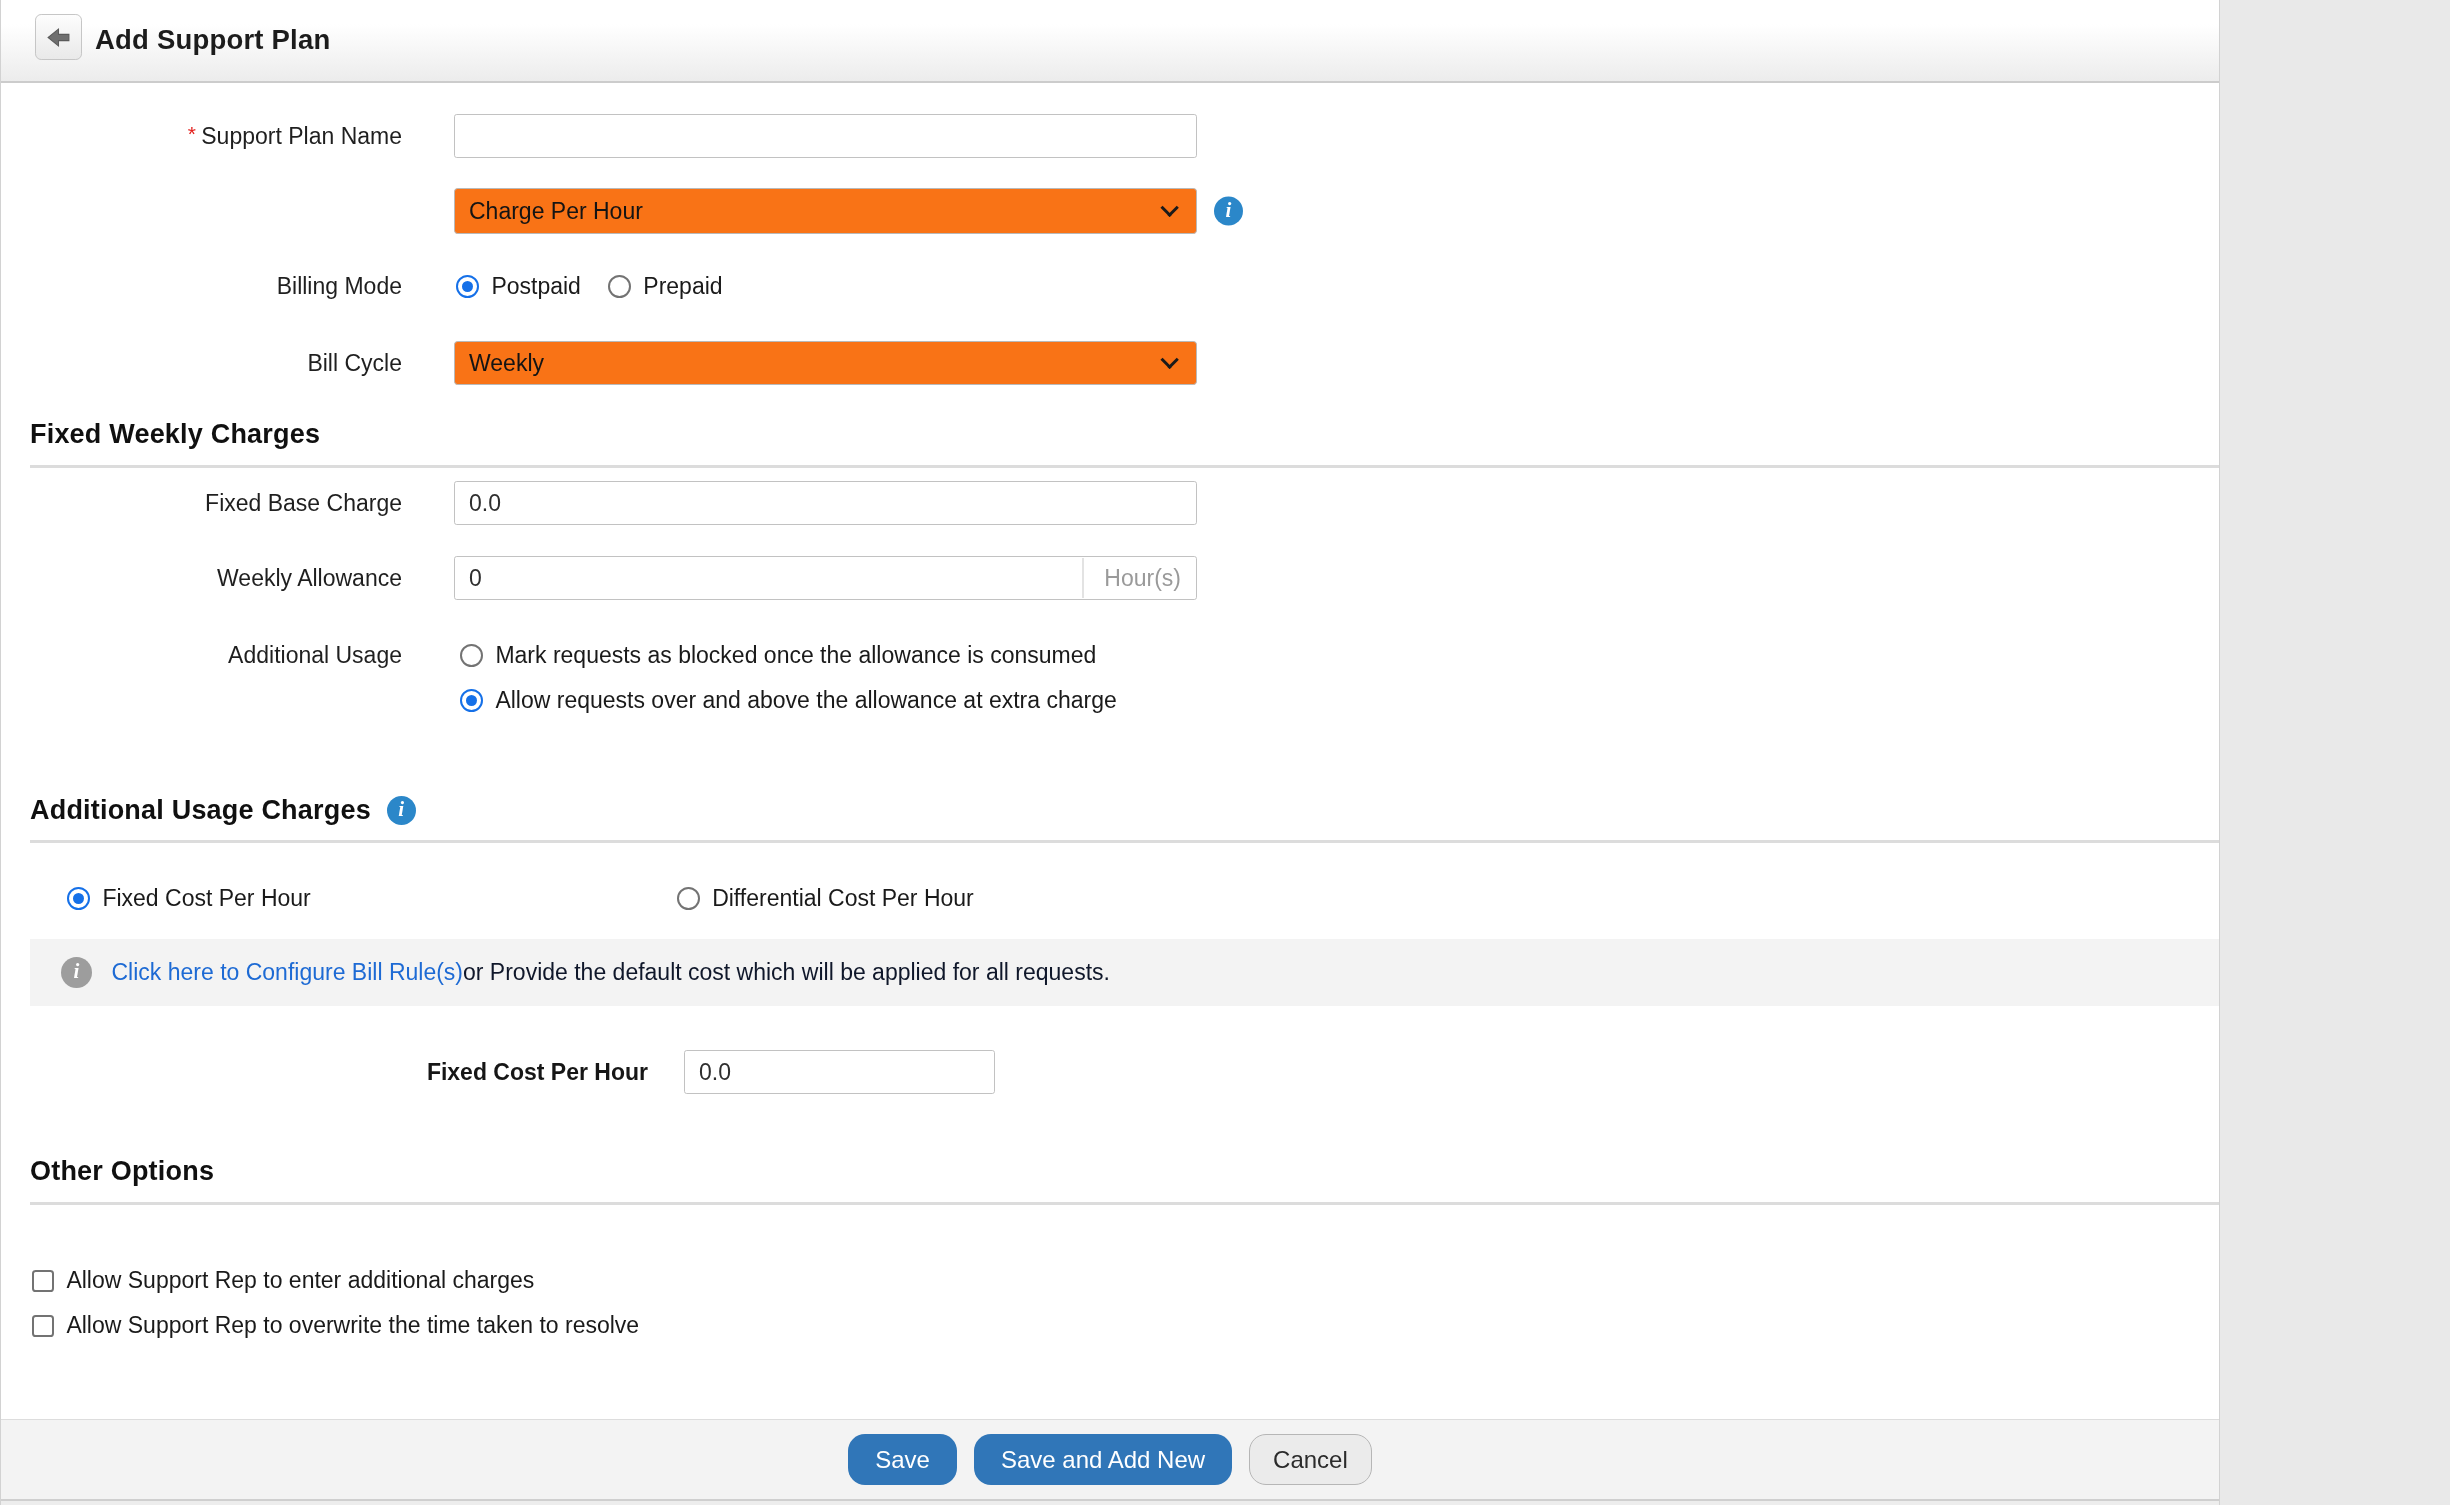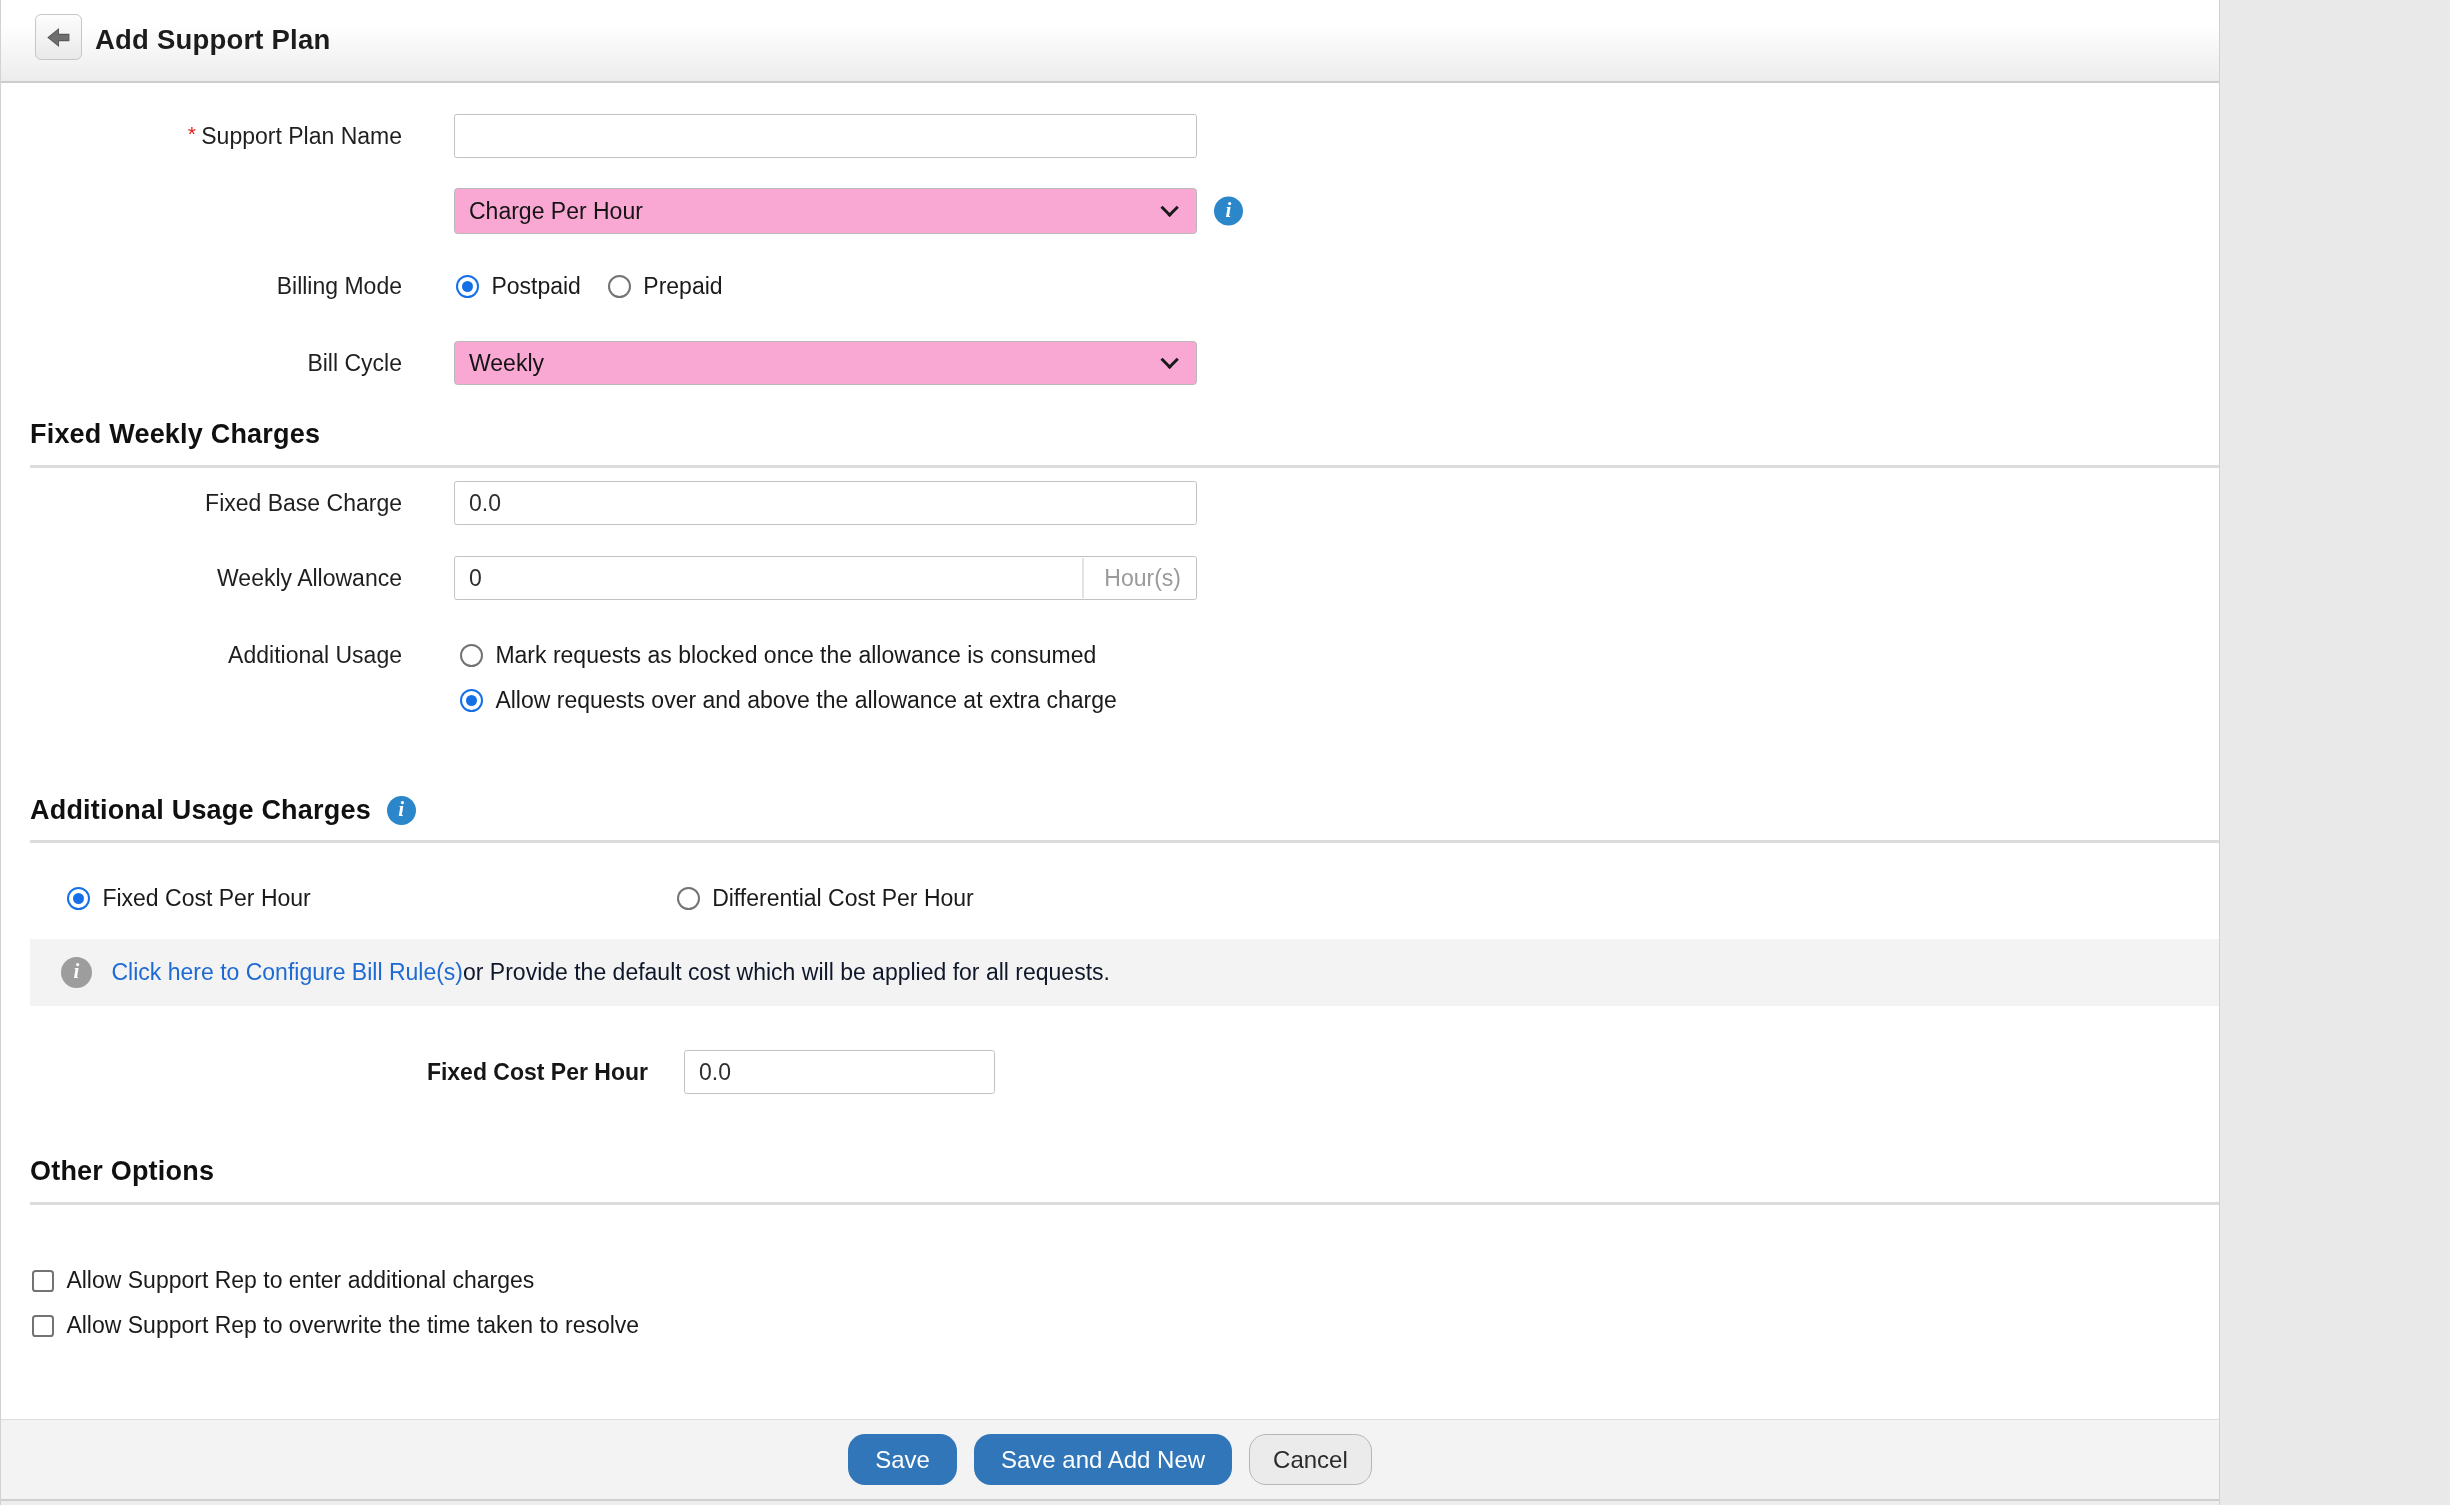--- a/index.html
+++ b/index.html
@@ -33,21 +33,21 @@
   }
   .req { color:#e3201d; margin-right:5.3px; font-size:21px; position:relative; top:-1.8px; }
   .tinput {
     position:absolute; left:453px; top:0; height:100%; width:743px;
     border:1.8px solid #c2c2c2; border-radius:2.7px; background:#fff;
     font-family:"Liberation Sans", sans-serif; font-size:23px; color:#2e2e2e;
     padding:0 14px; outline:none;
   }
   .selectbox {
     position:absolute; left:453px; top:0; height:100%; width:743px;
-    border:1.8px solid #b9b9b9; border-radius:3.6px; background:#f9a8d4;
+    border:1.8px solid #b9b9b9; border-radius:3.6px; background:#f97316;
     display:flex; align-items:center; padding:0 14px;
     font-size:23px; color:#141414; cursor:pointer;
   }
   .chevron {
     position:absolute; right:19.5px; top:50%; width:13.3px; height:13.3px;
     border-right:3.1px solid #1a1a1a; border-bottom:3.1px solid #1a1a1a;
     transform:translateY(-72%) rotate(45deg);
   }
   
   .radio {

